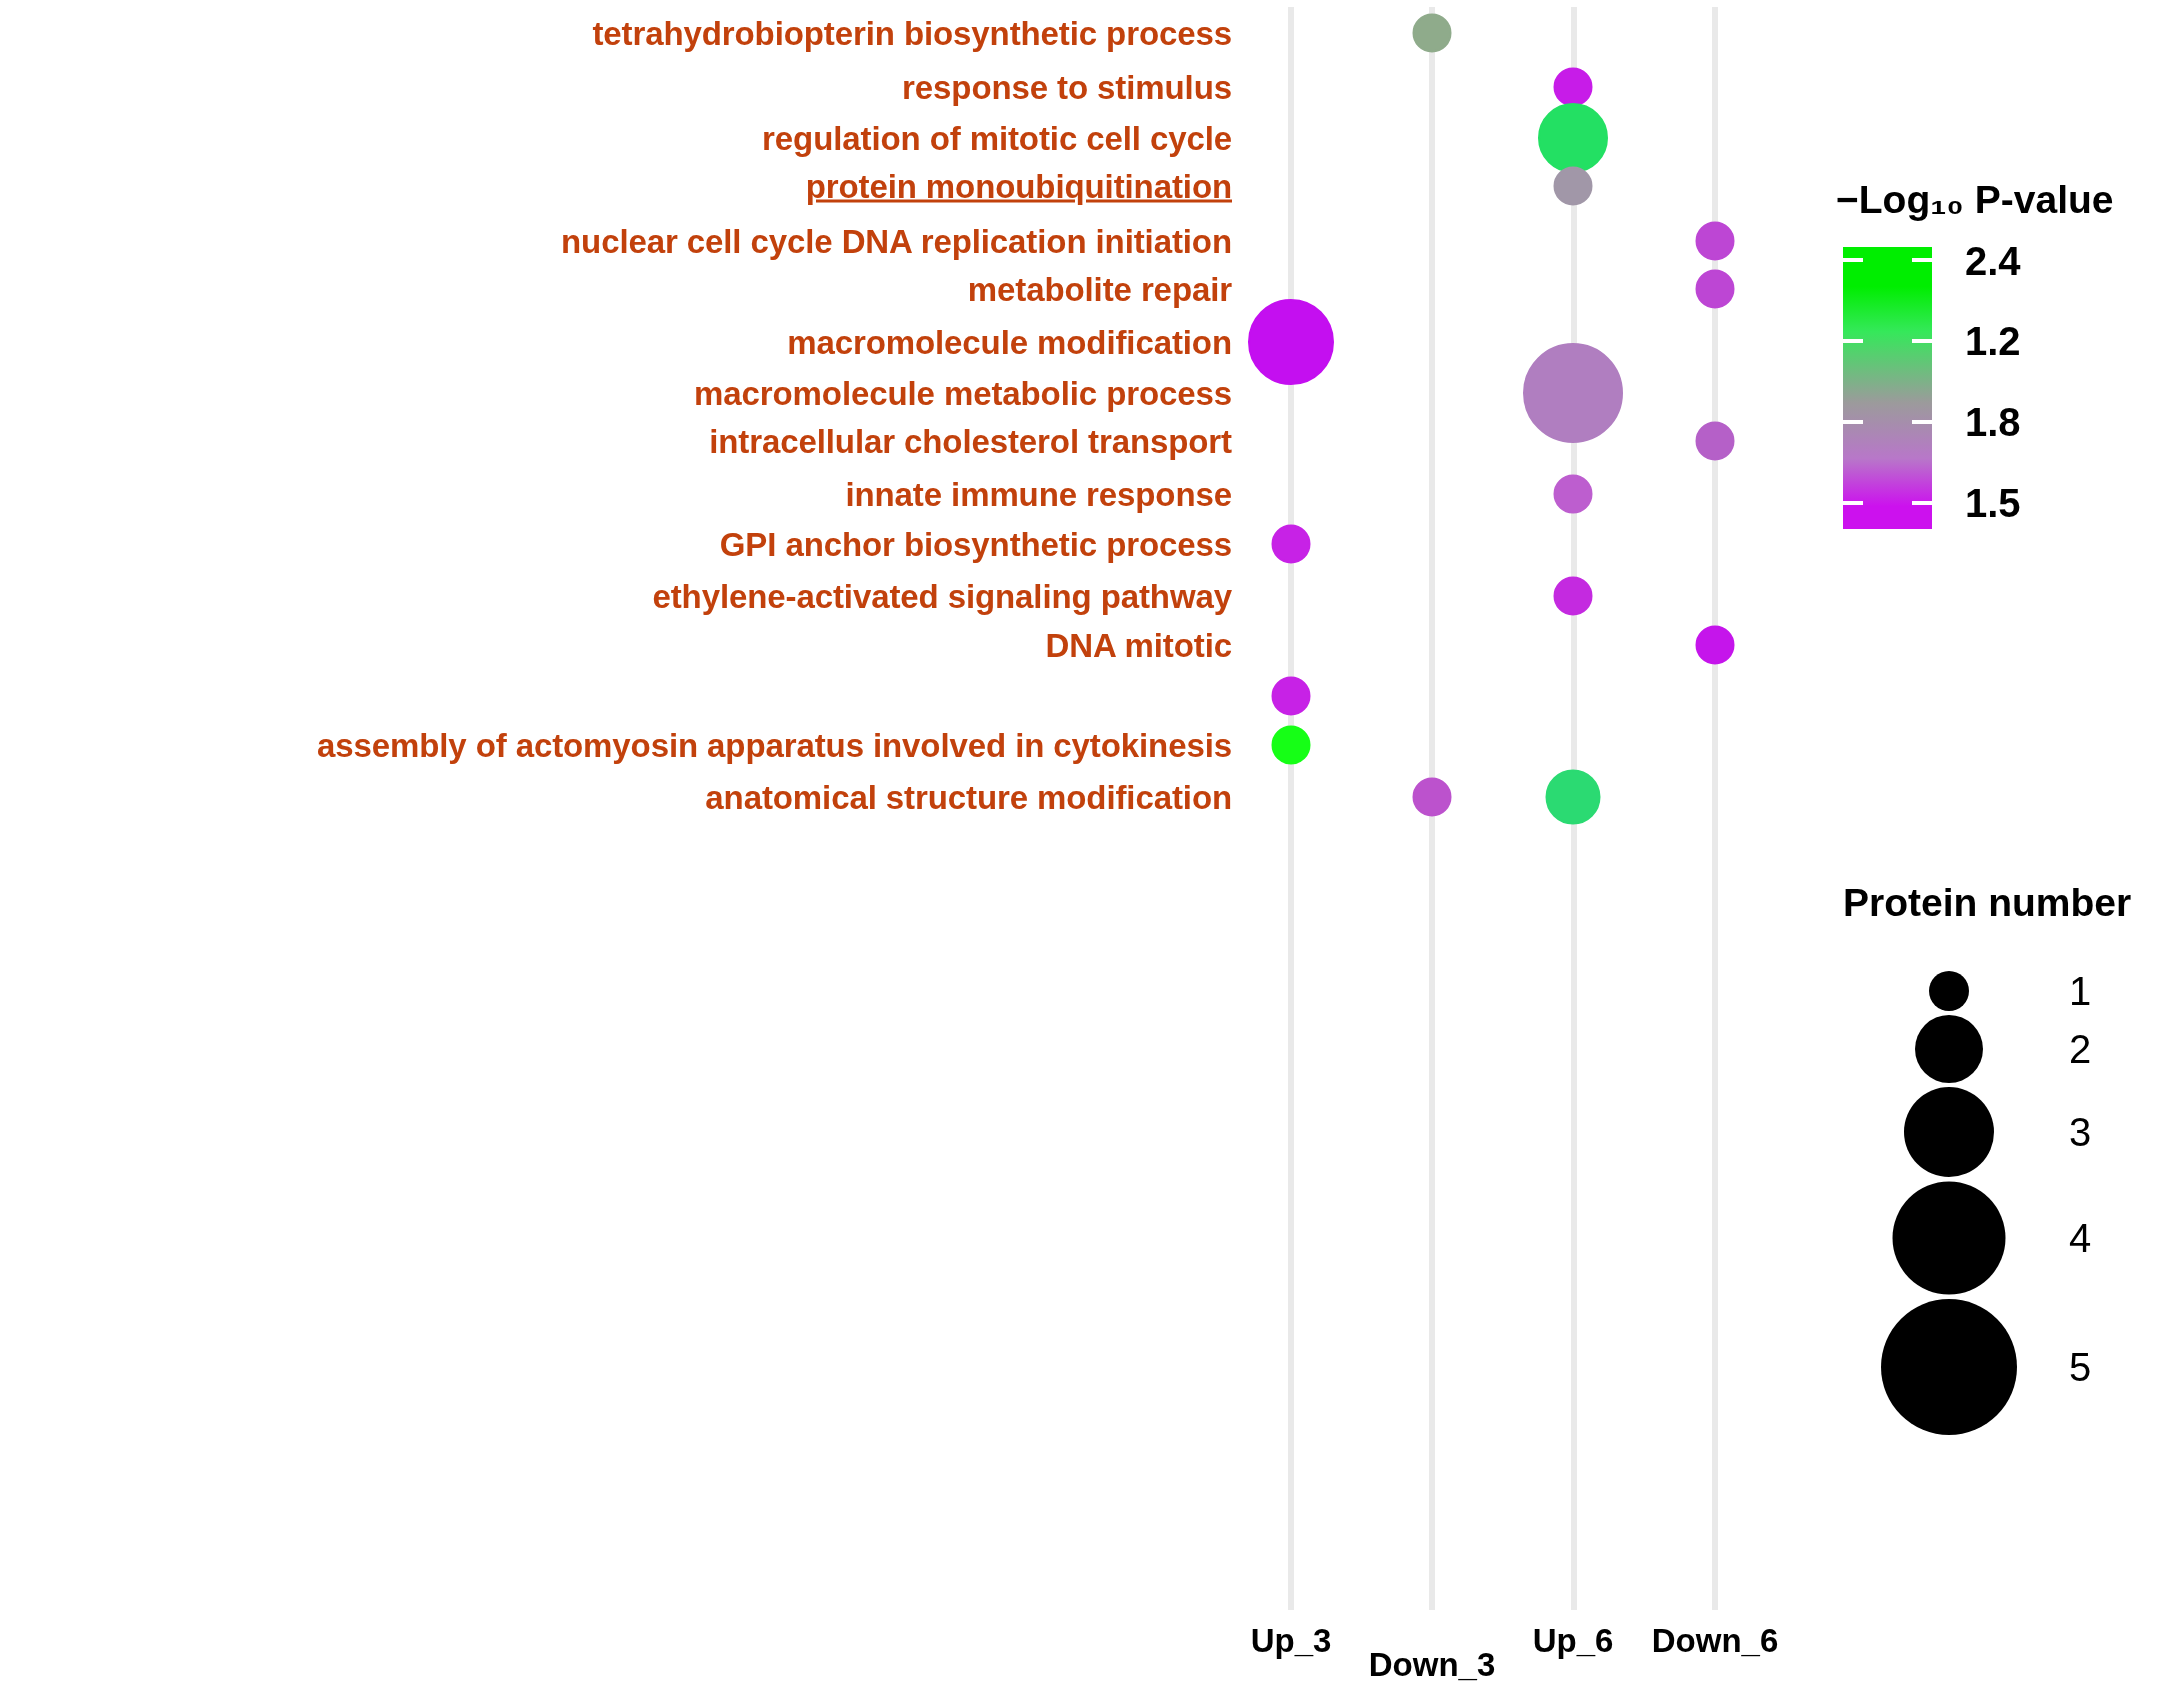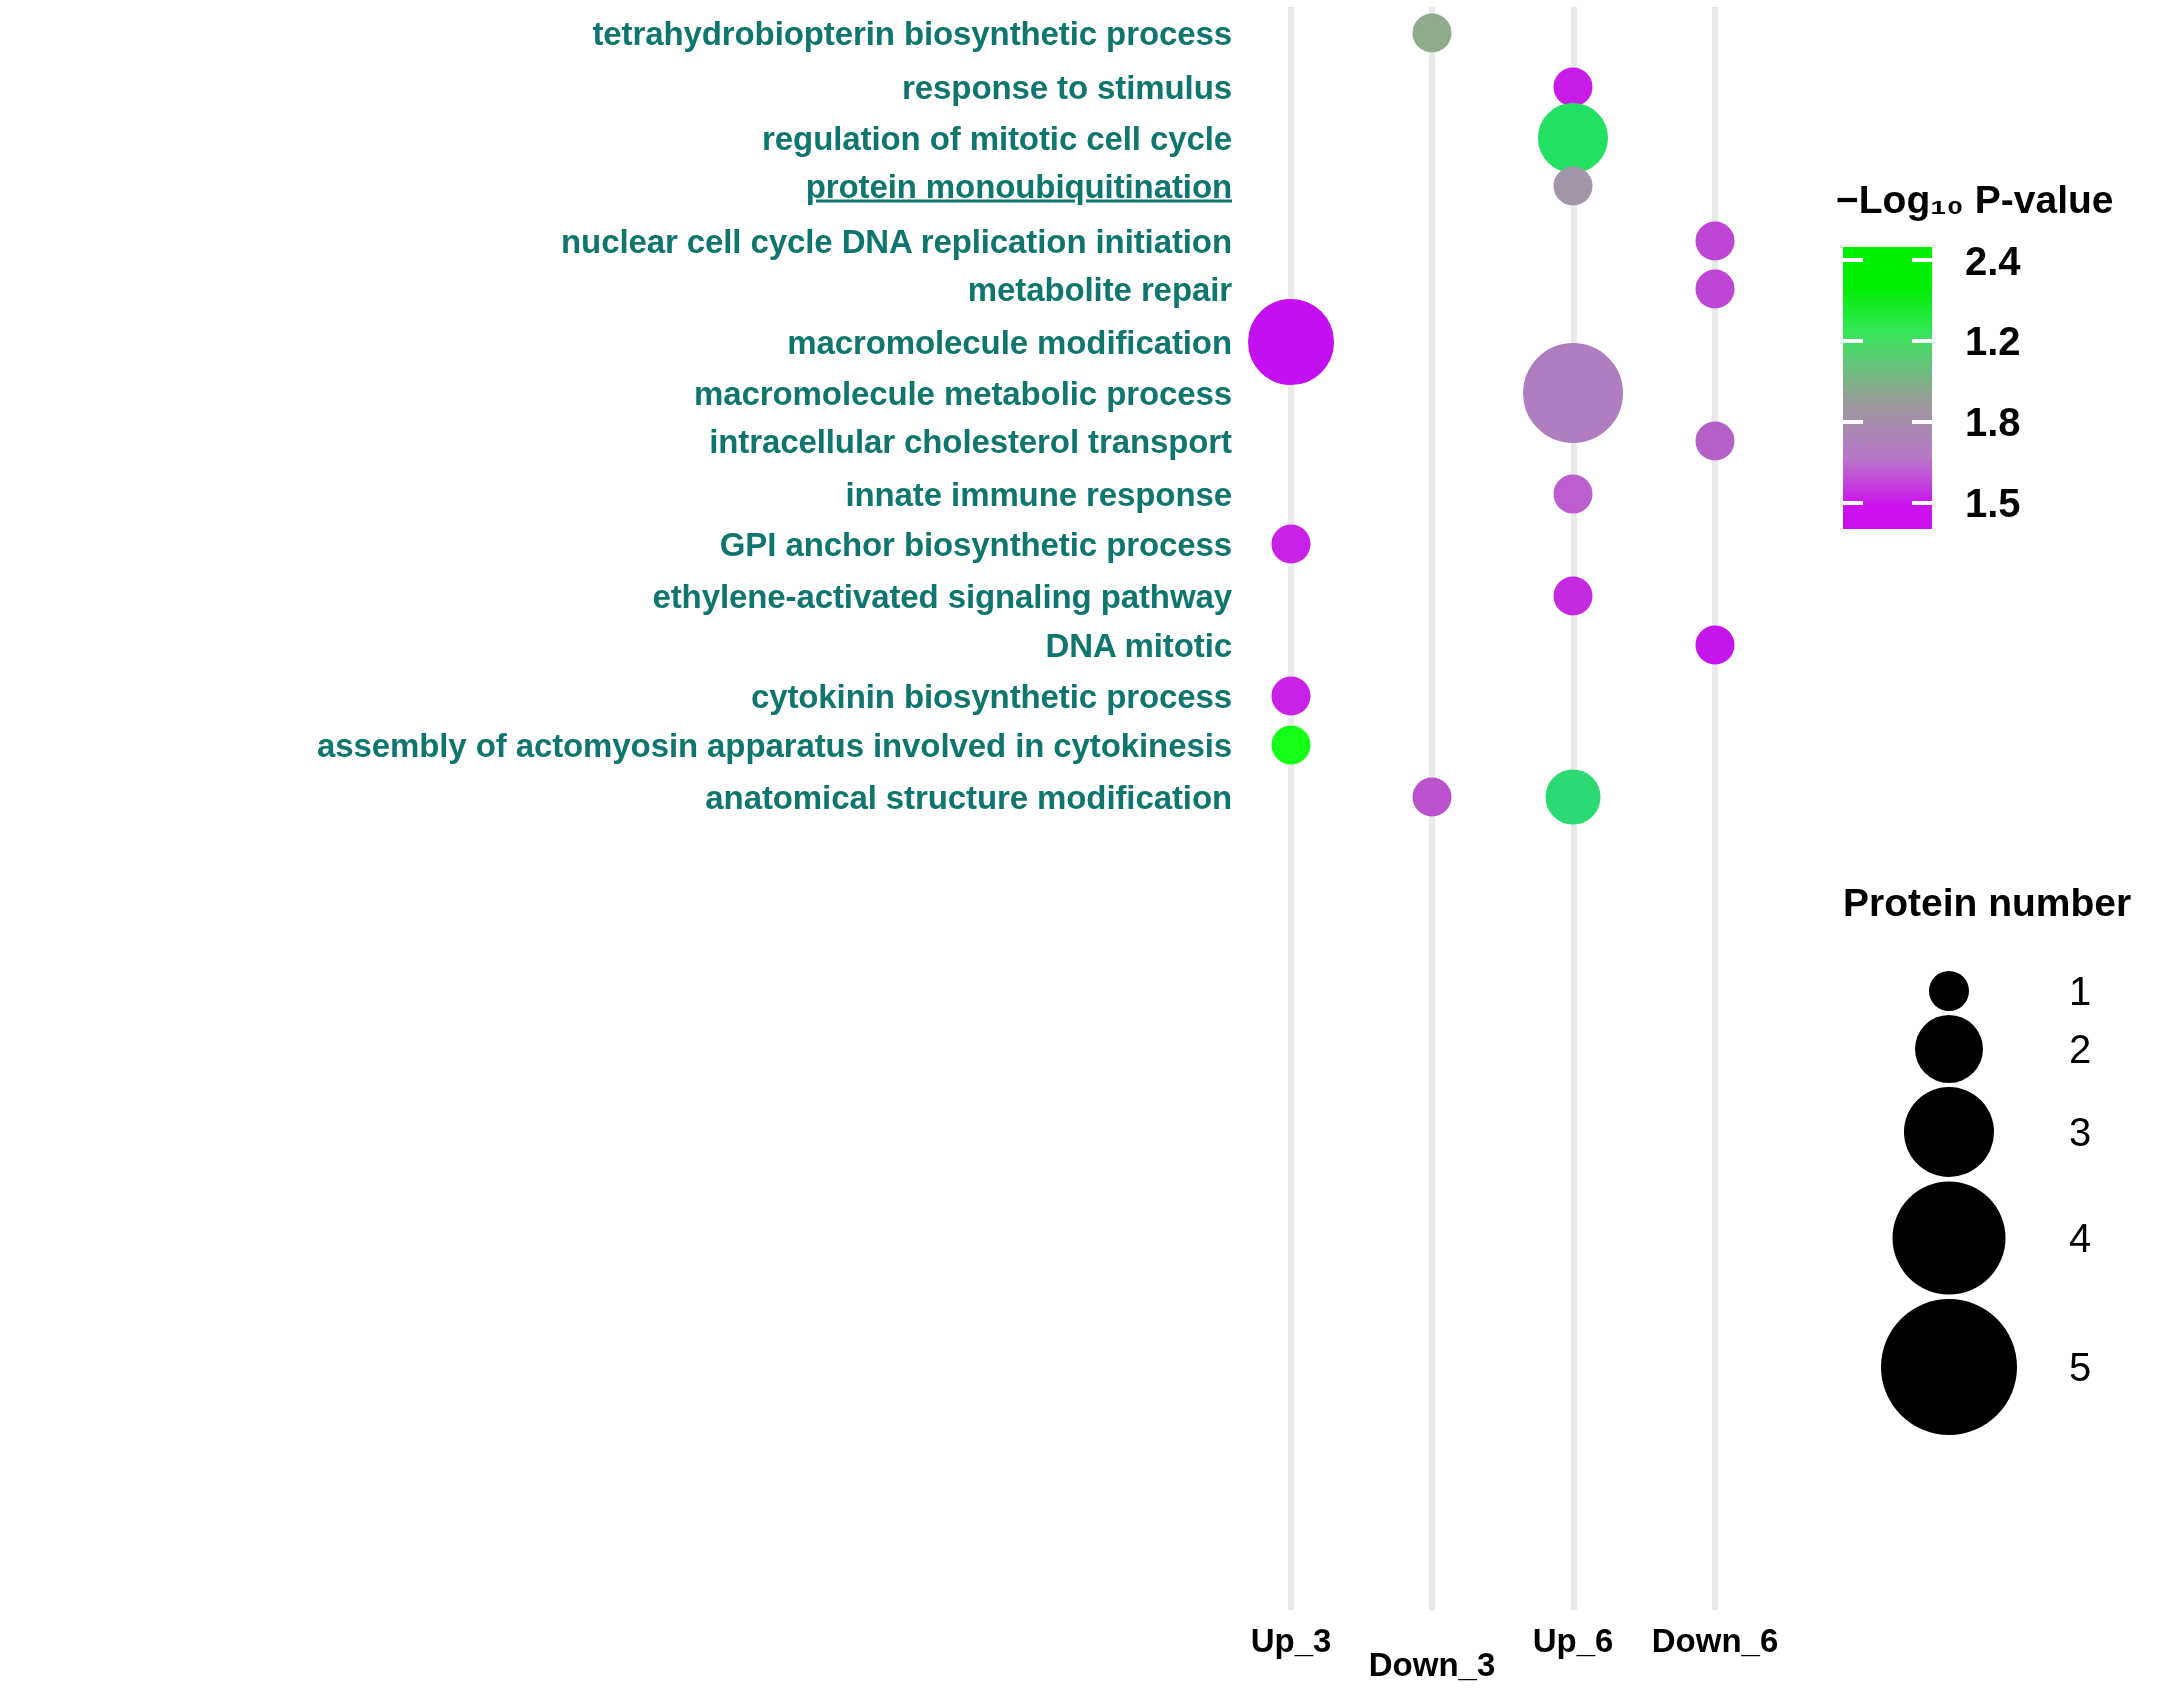--- a/index.html
+++ b/index.html
@@ -11,21 +11,21 @@
     overflow:hidden;
   }
   
   .ylabel{
     position:absolute;
     right:0;
     text-align:right;
     white-space:nowrap;
     font-weight:bold;
     font-size:33px;
-    color:#0f766e;
+    color:#c2410c;
     line-height:1;
     transform:translateY(-50%);
     letter-spacing:-0.1px;
   }
   #ylabels{
     position:absolute;
     left:0;top:0;
     width:1232px;height:1700px;
   }
   
@@ -139,21 +139,20 @@
       <div class="ylabel" style="top: 186px; text-decoration: underline;">protein monoubiquitination</div>
       <div class="ylabel" style="top: 241px;">nuclear cell cycle DNA replication initiation</div>
       <div class="ylabel" style="top: 289px;">metabolite repair</div>
       <div class="ylabel" style="top: 342px;">macromolecule modification</div>
       <div class="ylabel" style="top: 393px;">macromolecule metabolic process</div>
       <div class="ylabel" style="top: 441px;">intracellular cholesterol transport</div>
       <div class="ylabel" style="top: 494px;">innate immune response</div>
       <div class="ylabel" style="top: 544px;">GPI anchor biosynthetic process</div>
       <div class="ylabel" style="top: 596px;">ethylene-activated signaling pathway</div>
       <div class="ylabel" style="top: 645px;">DNA mitotic</div>
-      <div class="ylabel" style="top: 696px;">cytokinin biosynthetic process</div>
       <div class="ylabel" style="top: 745px;">assembly of actomyosin apparatus involved in cytokinesis</div>
       <div class="ylabel" style="top: 797px;">anatomical structure modification</div>
     </div>
 
   <div id="panel">
       <div class="gridline" style="left: 45px; background: rgb(233, 233, 233);"></div>
       <div class="gridline" style="left: 186px; background: rgb(233, 233, 233);"></div>
       <div class="gridline" style="left: 328px; background: rgb(233, 233, 233);"></div>
       <div class="gridline" style="left: 469px; background: rgb(233, 233, 233);"></div>
       <div class="bubble" title="tetrahydrobiopterin biosynthetic process / Down_3" style="left: 189px; top: 33px; width: 35px; height: 35px; background: rgb(143, 171, 139); border: 2.1px solid rgb(143, 171, 139);"></div>

